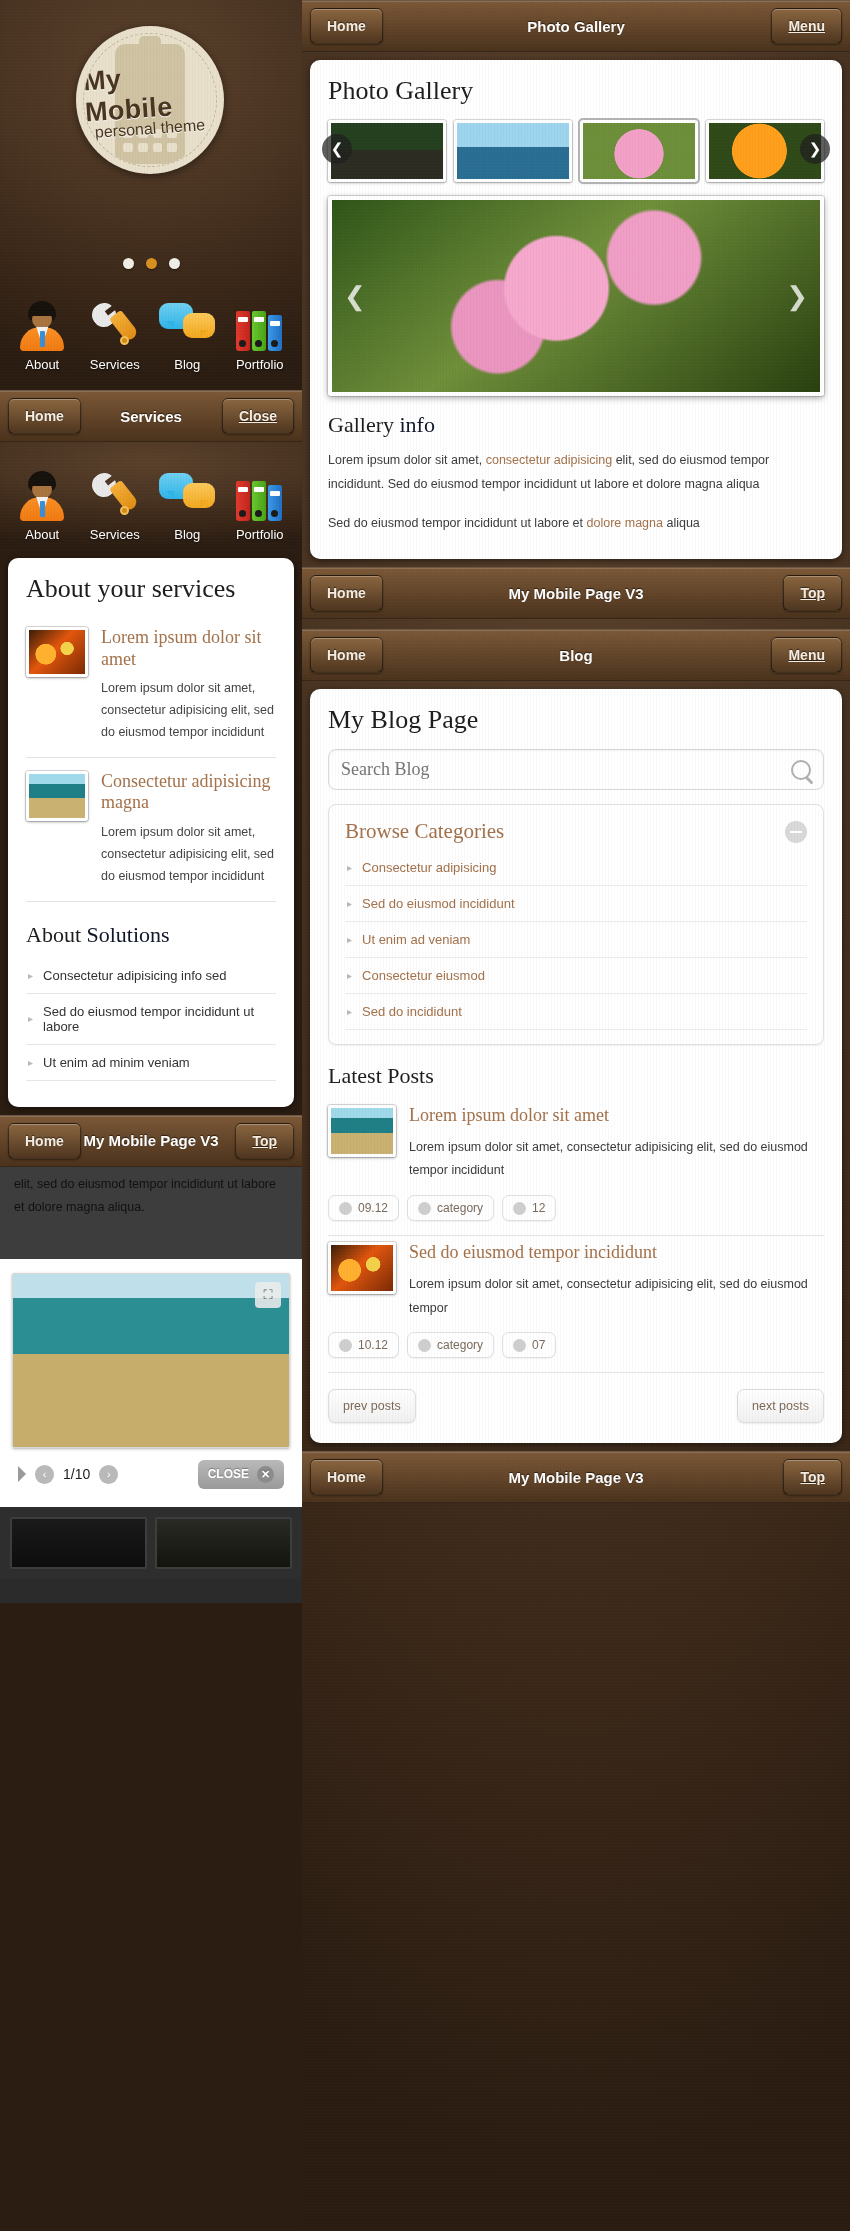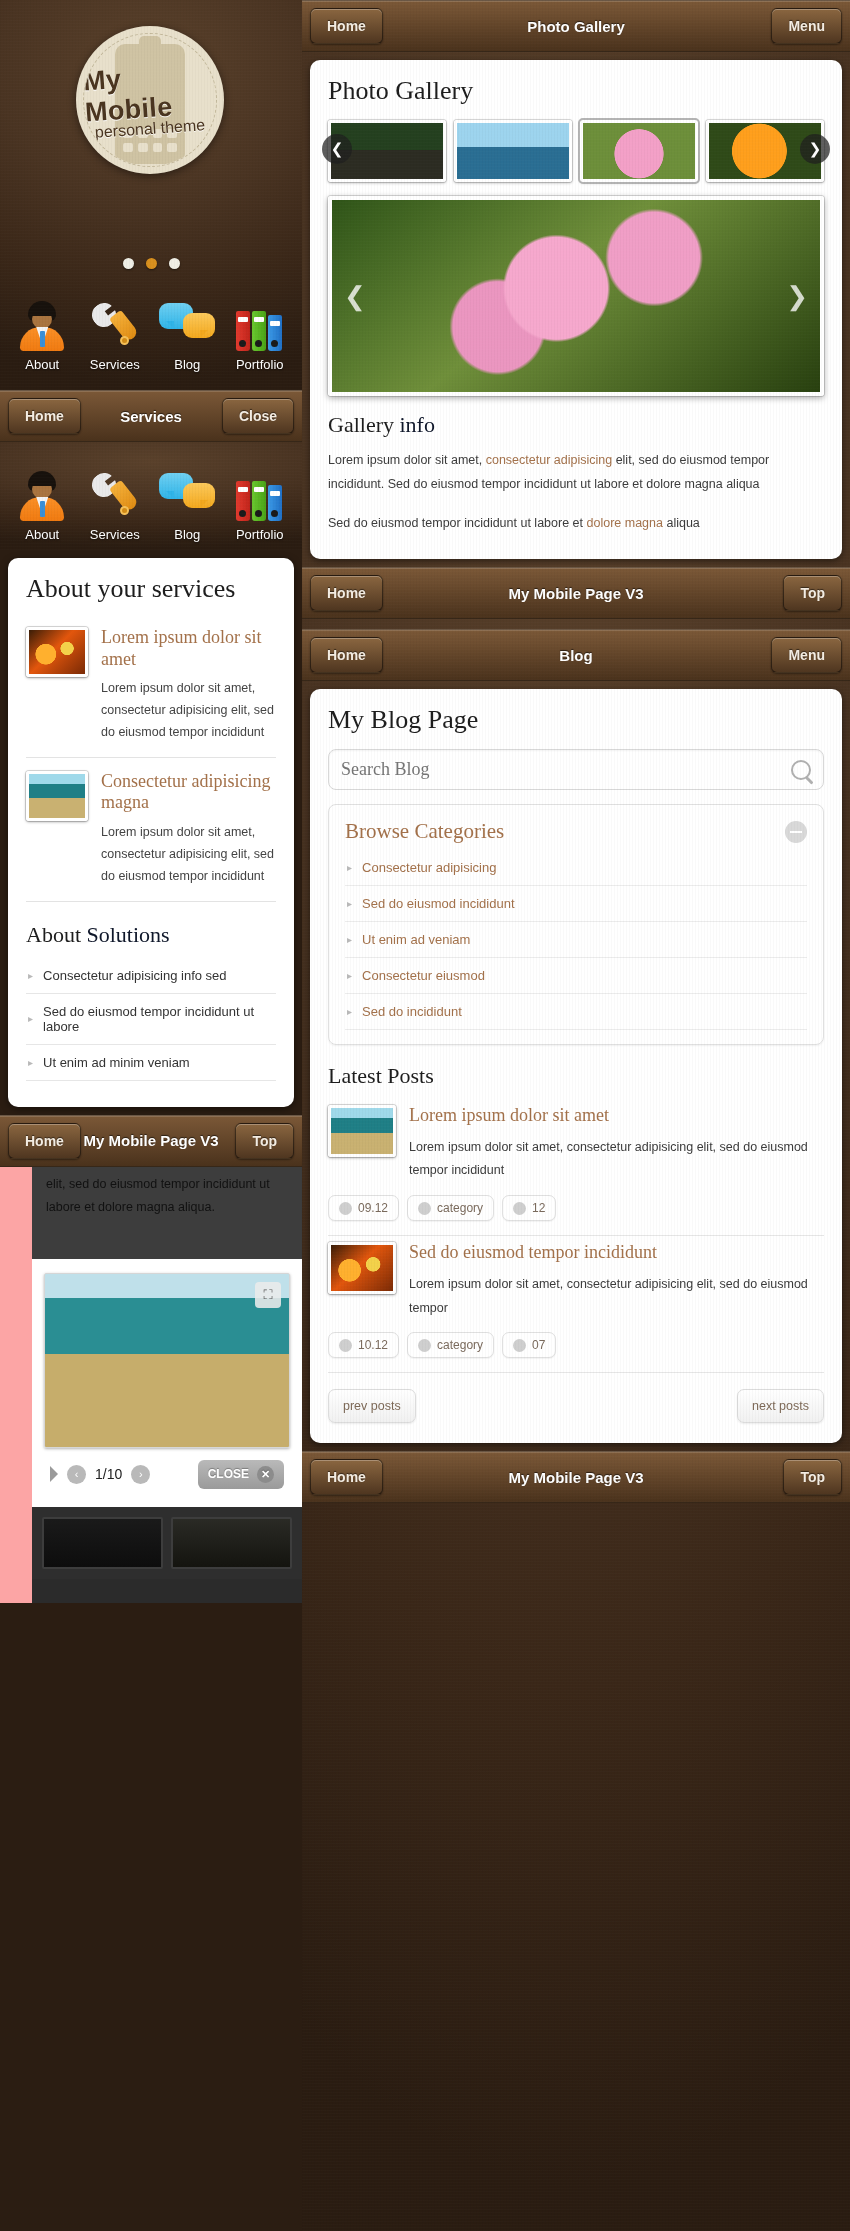--- a/index.html
+++ b/index.html
@@ -142,21 +142,21 @@
   }
   .tb-btn{
     position:relative; z-index:2; height:36px; padding:0 16px;
     display:flex; align-items:center; color:#f3ece2; font-weight:bold; font-size:14px;
     background:linear-gradient(#8a6640,#4f3620);
     border:1px solid rgba(0,0,0,.5); border-radius:6px;
     box-shadow:inset 0 1px 0 rgba(255,255,255,.28), 0 1px 2px rgba(0,0,0,.4);
     text-shadow:0 -1px 1px rgba(0,0,0,.55);
   }
   .tb-left{ margin-left:8px; }
-  .tb-right{ margin-left:auto; margin-right:8px; }
+  .tb-right{ margin-left:auto; margin-right:8px;text-decoration:underline; }
 
   
   .card{
     background:#fff; border-radius:10px; margin:8px;
     box-shadow:0 2px 7px rgba(0,0,0,.5);
     overflow:hidden;
   }
   .card-pad{ padding:16px 18px; }
   h1.page-title{
     font-family:"Liberation Serif", serif; font-size:26px; font-weight:normal;
@@ -278,21 +278,21 @@
   }
   .tag .dot{ width:13px; height:13px; border-radius:50%; background:#cfcfcf; display:block;}
   .pager{ display:flex; justify-content:space-between; padding:16px 0 4px;}
   .pgbtn{
     font-size:12.5px; color:#7d6957; background:linear-gradient(#fff,#f1f1f1);
     border:1px solid #dcdcdc; border-radius:7px; padding:9px 14px;
     box-shadow:0 1px 2px rgba(0,0,0,.08);
   }
 
   
-  .lightbox-wrap{ position:relative; background:#fca5a5;padding-left:32px; }
+  .lightbox-wrap{ position:relative; background:#14b8a6; }
   .lb-dim{ background:#3d3d3d; color:#111; font-size:12.5px; line-height:1.9;
     padding:6px 14px 20px; overflow:hidden; height:92px;}
   .lb-panel{ background:#fff; padding:14px 12px 8px; }
   .lb-img{
     position:relative; height:175px; border-radius:2px;
     background:
       linear-gradient(180deg,#bfe0ea 0 14%, #2a8e93 14% 46%, #c6ad6b 46% 100%);
     box-shadow:0 1px 3px rgba(0,0,0,.3);
     border:1px solid #d6d6d6;
   }

